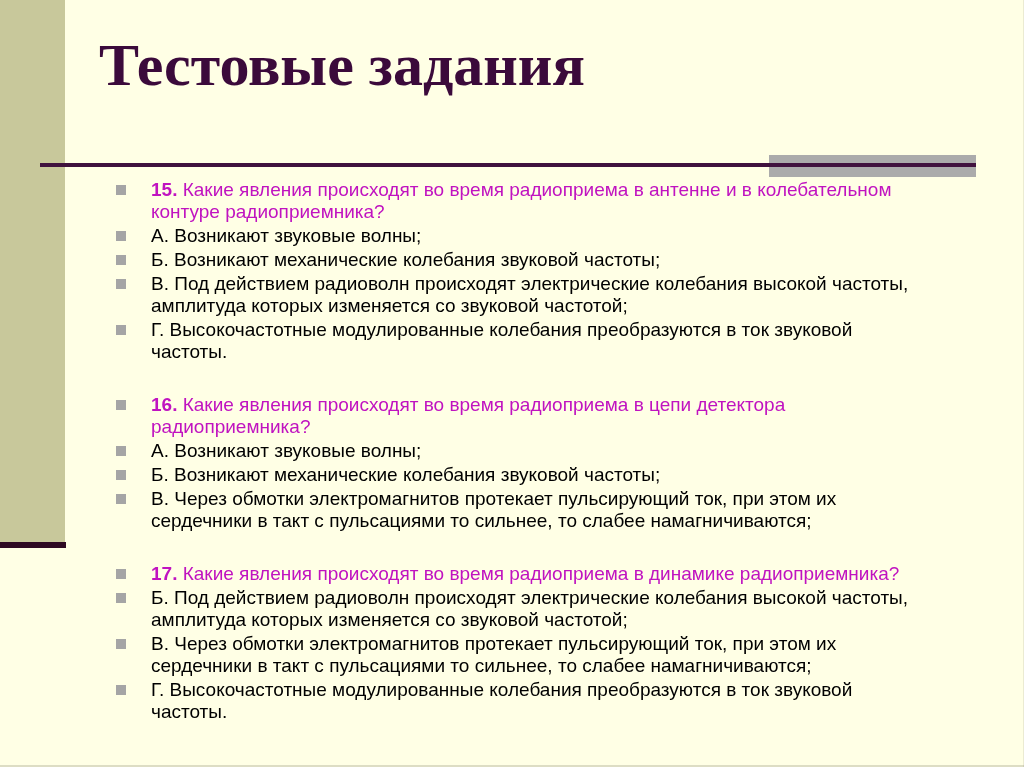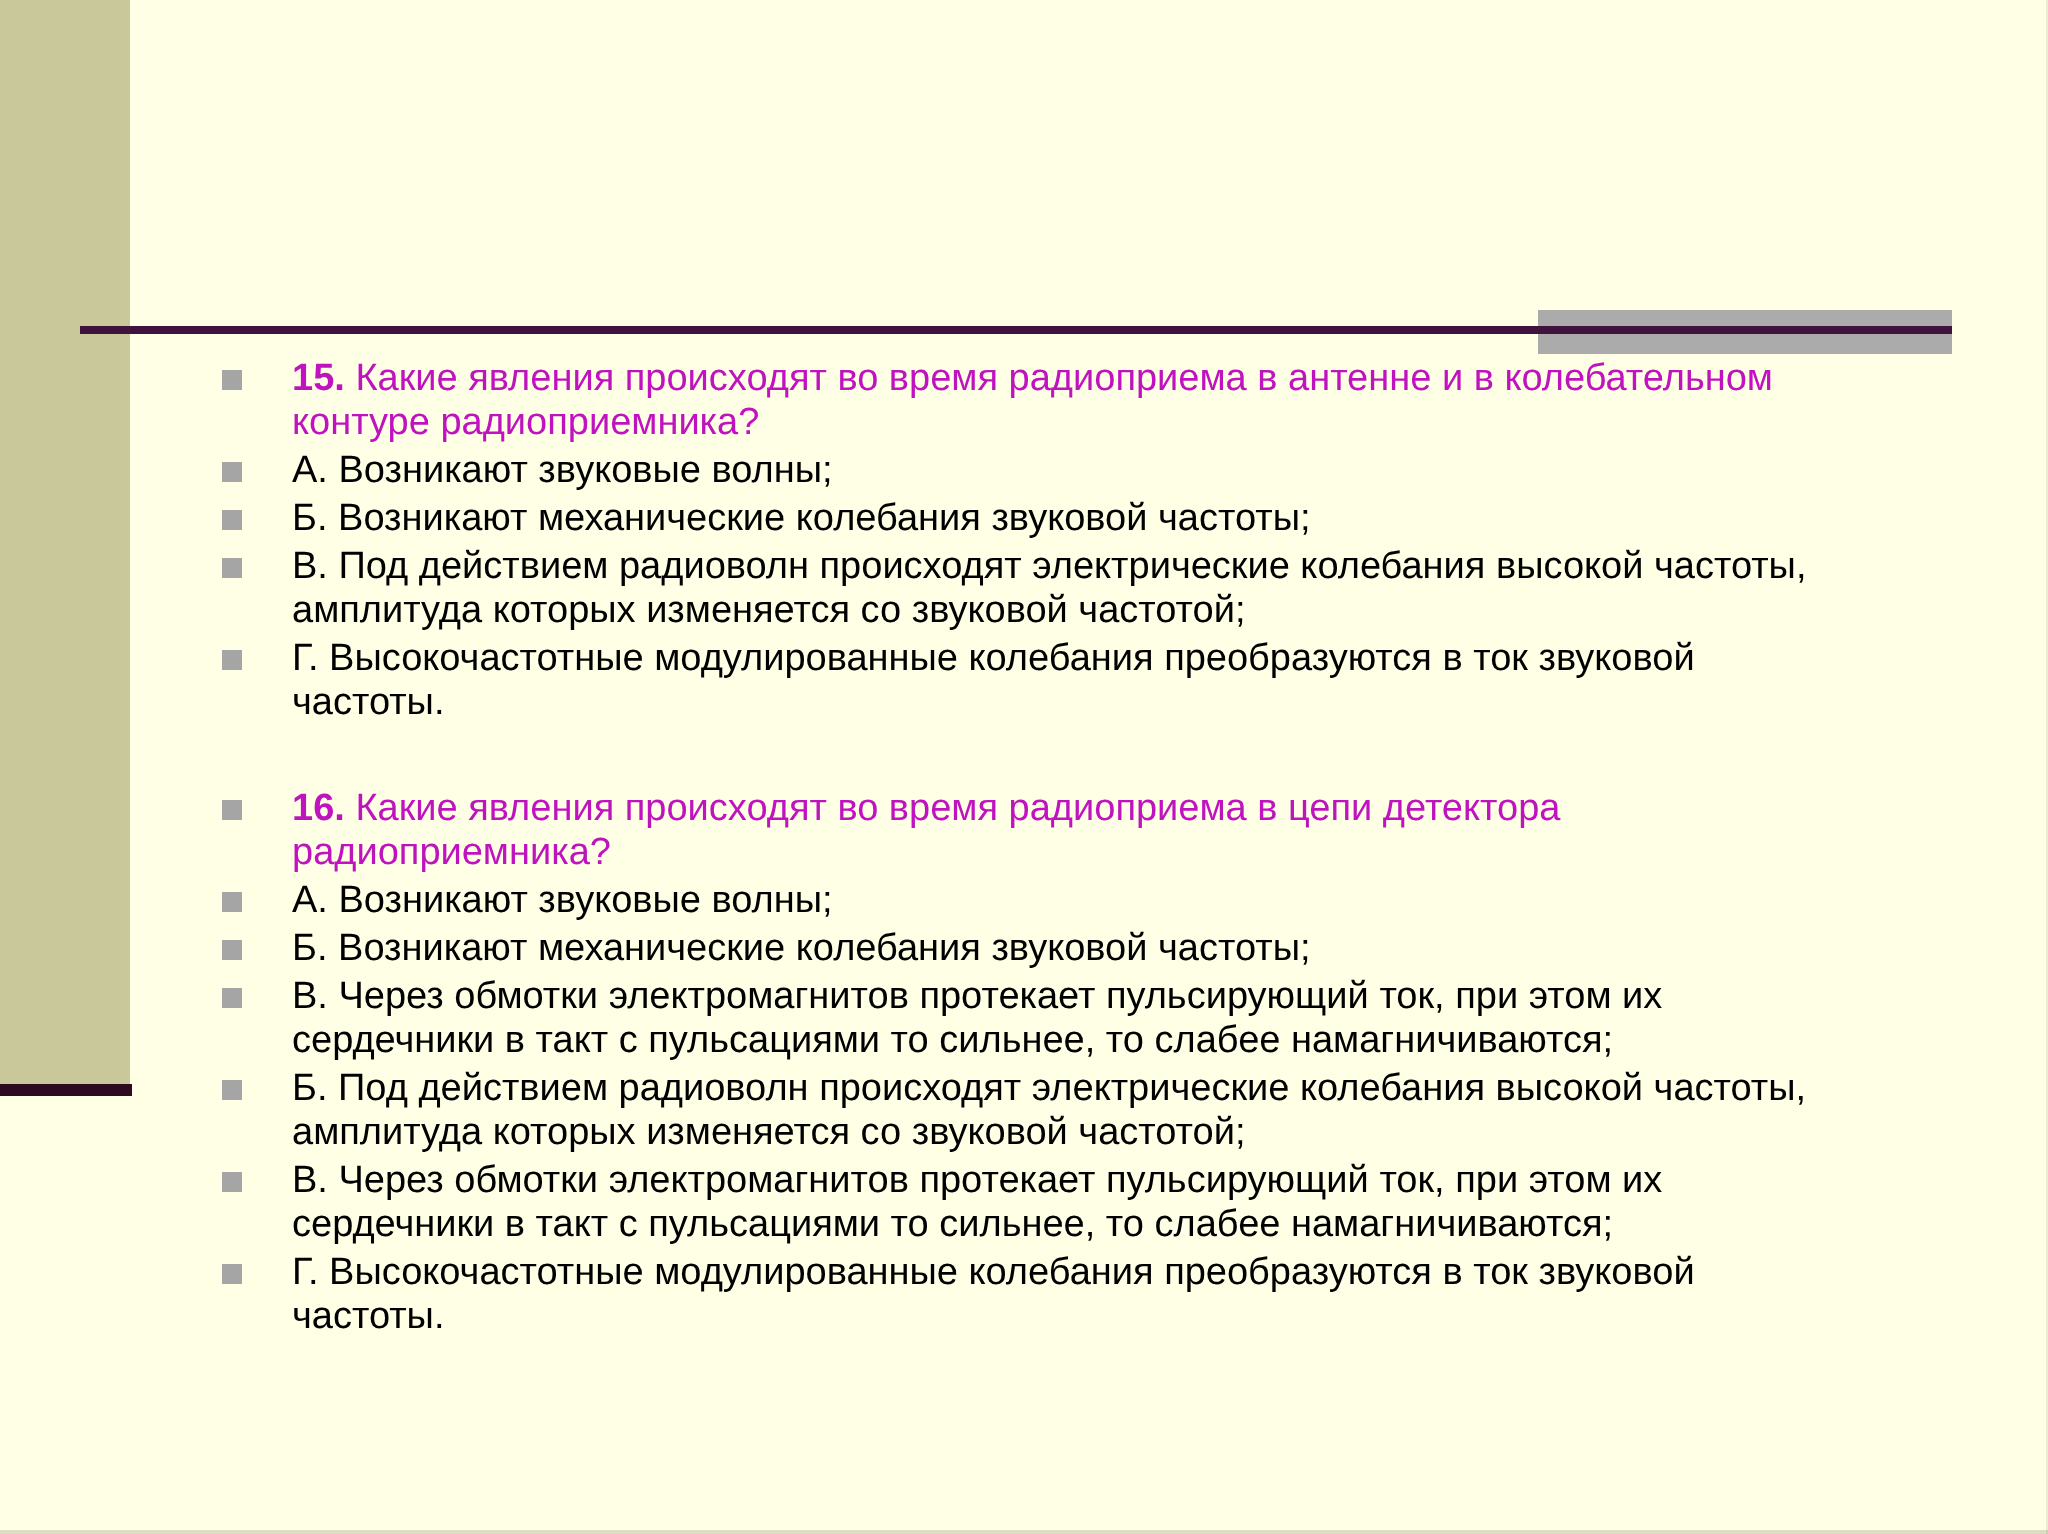--- a/index.html
+++ b/index.html
@@ -65,20 +65,21 @@
   .content {
     position: absolute;
     left: 111px;
     top: 179px;
     width: 850px;
   }
   .item {
     display: flex;
     align-items: flex-start;
     margin: 0 0 2px 0;
+    justify-content: flex-end;
   }
   .item.gap {
     margin-top: 31px;
   }
   .bullet {
     flex: 0 0 10px;
     width: 10px;
     height: 10px;
     margin-top: 6px;
     background: var(--bullet, #A5A5A5);
@@ -97,20 +98,21 @@
   .qnum {
     font-weight: bold;
   }
 </style>
 </head>
 <body>
 
 <div class="slide" style="--bg: #FFFFE5; --accent-bar: #C8C89B; --accent-line: #2E0922; --title: #3B0A3B; --rule: #40123E; --rule-gray: #ABABAB; --question: #C013C0; --answer: #000000; --bullet: #A5A5A5;">
   <div class="left-bar"></div>
   <div class="left-bar-line"></div>
+  <h1 class="title">Тестовые задания</h1>
   <div class="gray-accent"></div>
   <div class="title-rule"></div>
   <div class="content" id="question-list">
       <div class="item question">
         <span class="bullet"></span>
         <div class="text"><span class="qnum">15.</span><span> Какие явления происходят во время радиоприема в антенне и в колебательном
 контуре радиоприемника?</span></div>
       </div>
       <div class="item answer">
         <span class="bullet"></span>
@@ -141,20 +143,24 @@
       </div>
       <div class="item answer">
         <span class="bullet"></span>
         <div class="text">Б. Возникают механические колебания звуковой частоты;</div>
       </div>
       <div class="item answer">
         <span class="bullet"></span>
         <div class="text">В. Через обмотки электромагнитов протекает пульсирующий ток, при этом их
 сердечники в такт с пульсациями то сильнее, то слабее намагничиваются;</div>
       </div>
+      <div class="item question gap">
+        <span class="bullet"></span>
+        <div class="text"><span class="qnum">17.</span><span> Какие явления происходят во время радиоприема в динамике радиоприемника?</span></div>
+      </div>
       <div class="item answer">
         <span class="bullet"></span>
         <div class="text">Б. Под действием радиоволн происходят электрические колебания высокой частоты,
 амплитуда которых изменяется со звуковой частотой;</div>
       </div>
       <div class="item answer">
         <span class="bullet"></span>
         <div class="text">В. Через обмотки электромагнитов протекает пульсирующий ток, при этом их
 сердечники в такт с пульсациями то сильнее, то слабее намагничиваются;</div>
       </div>

